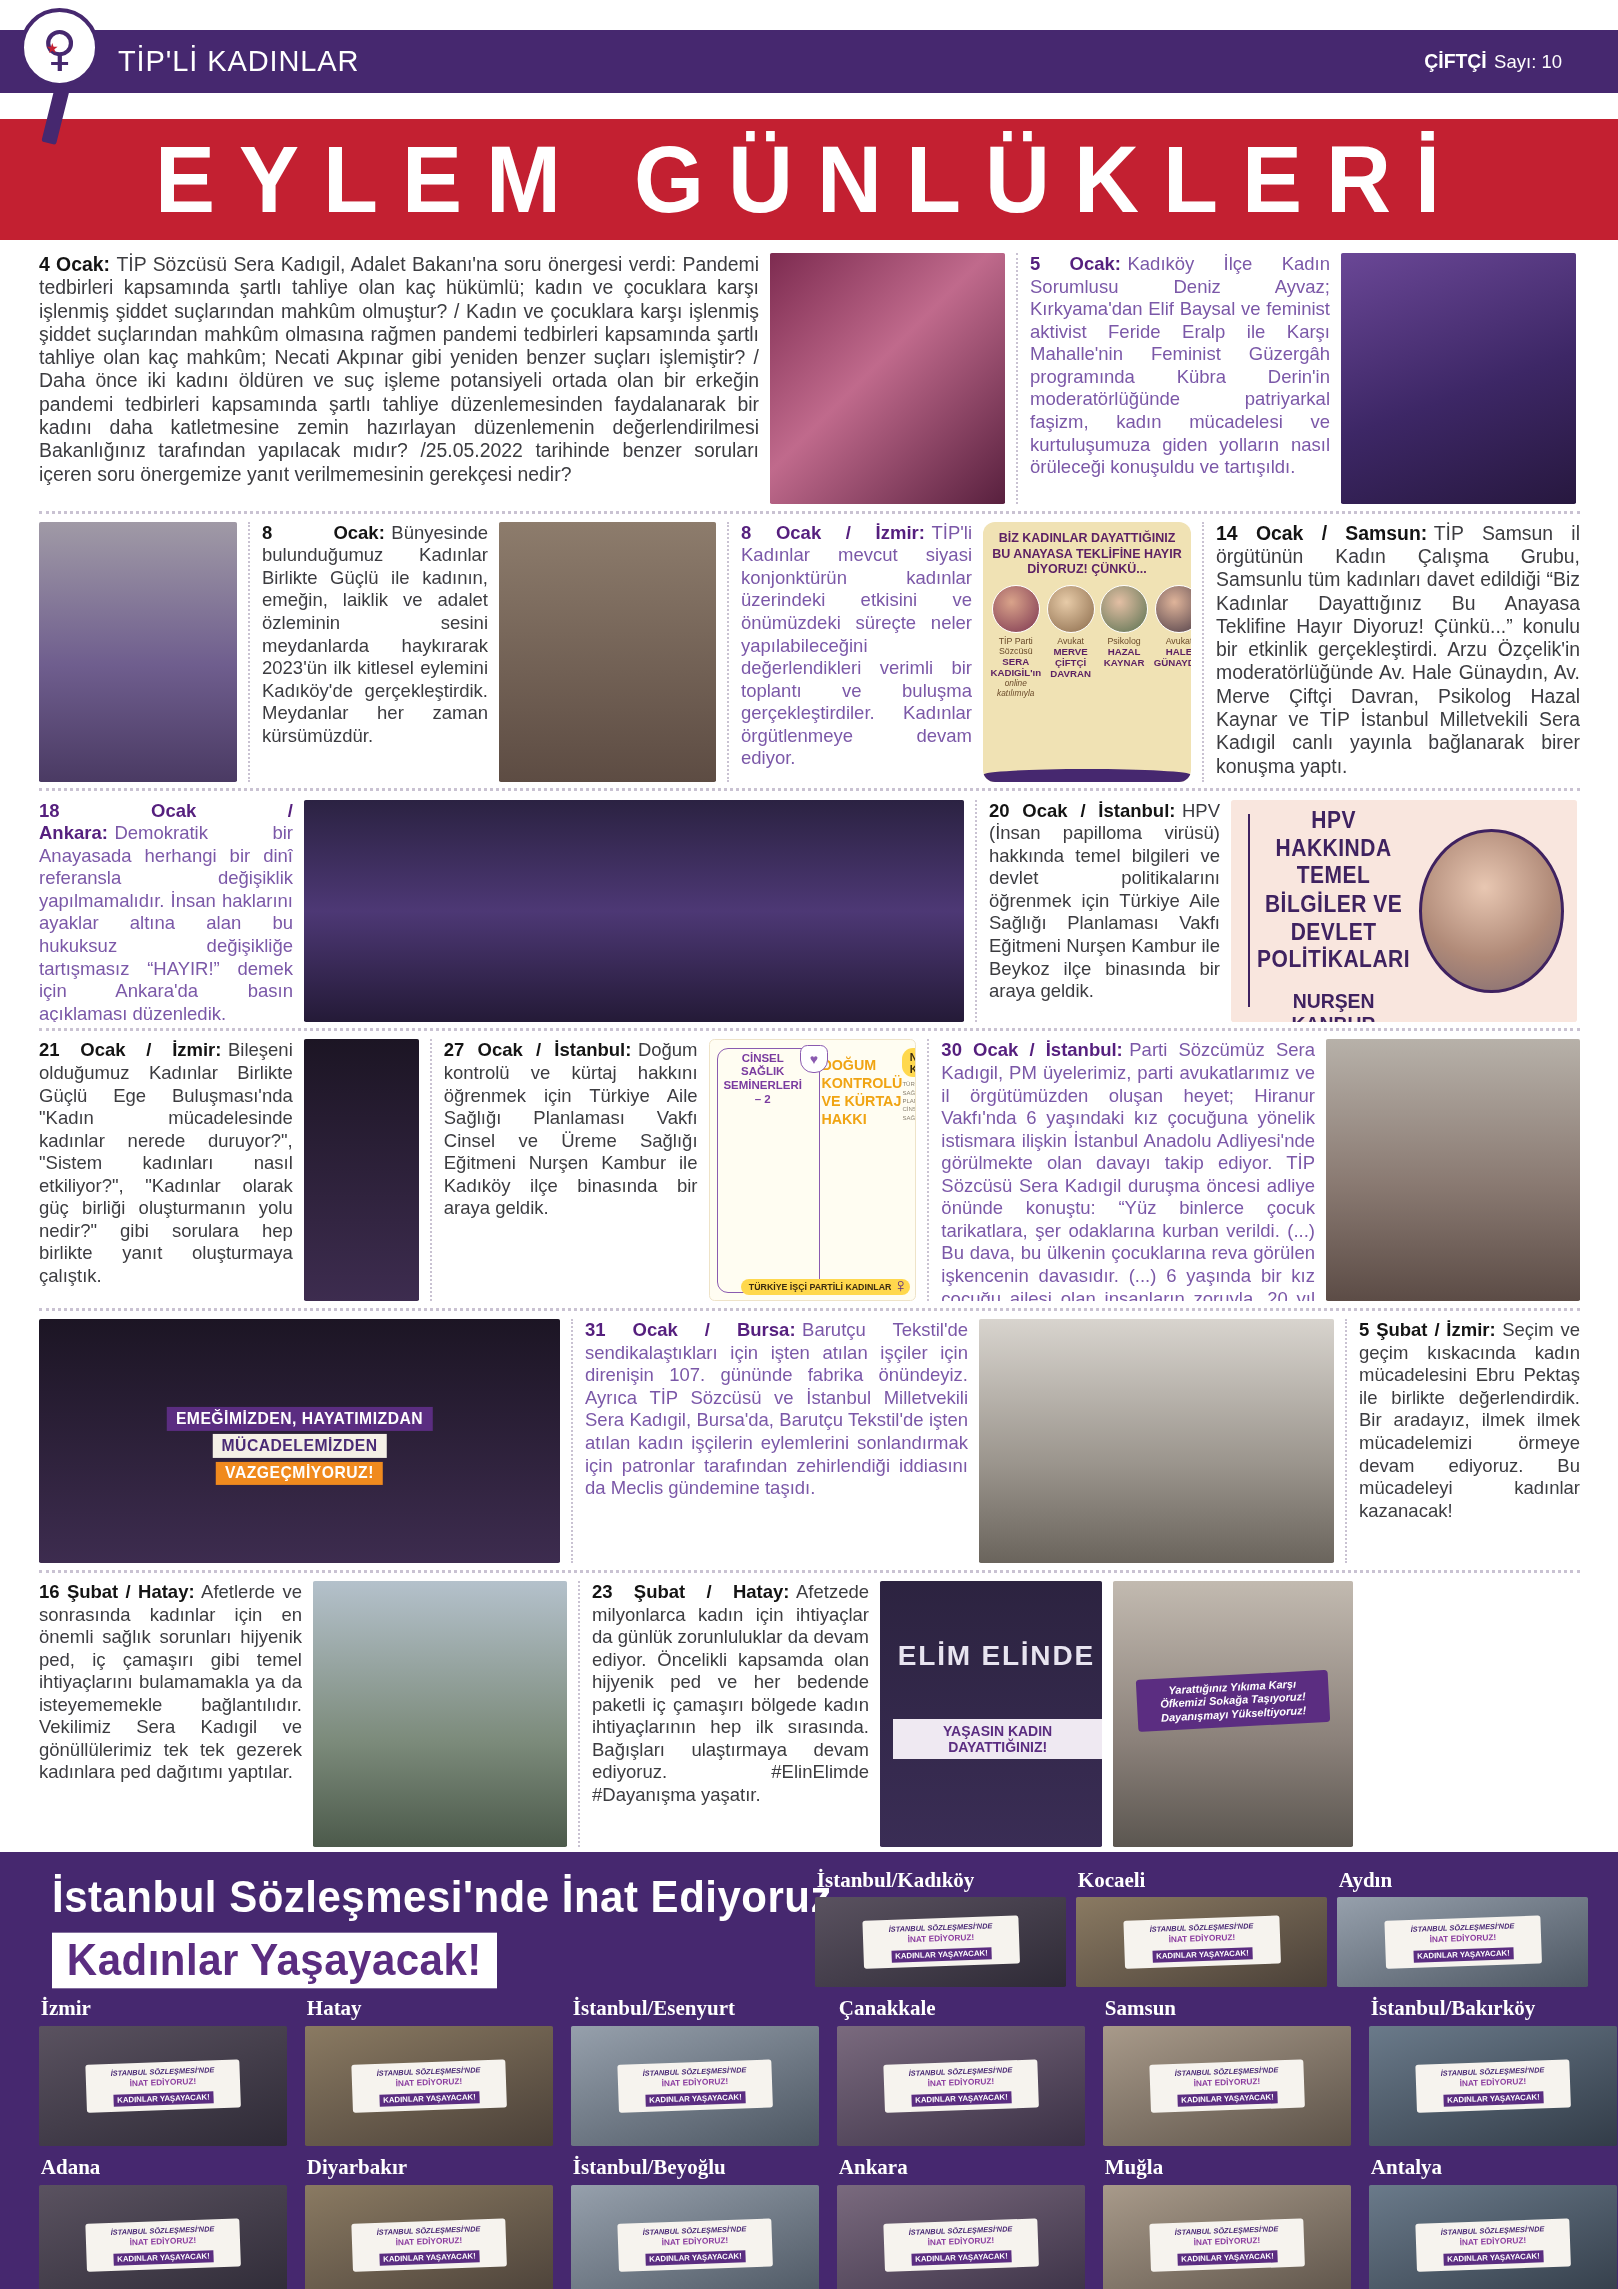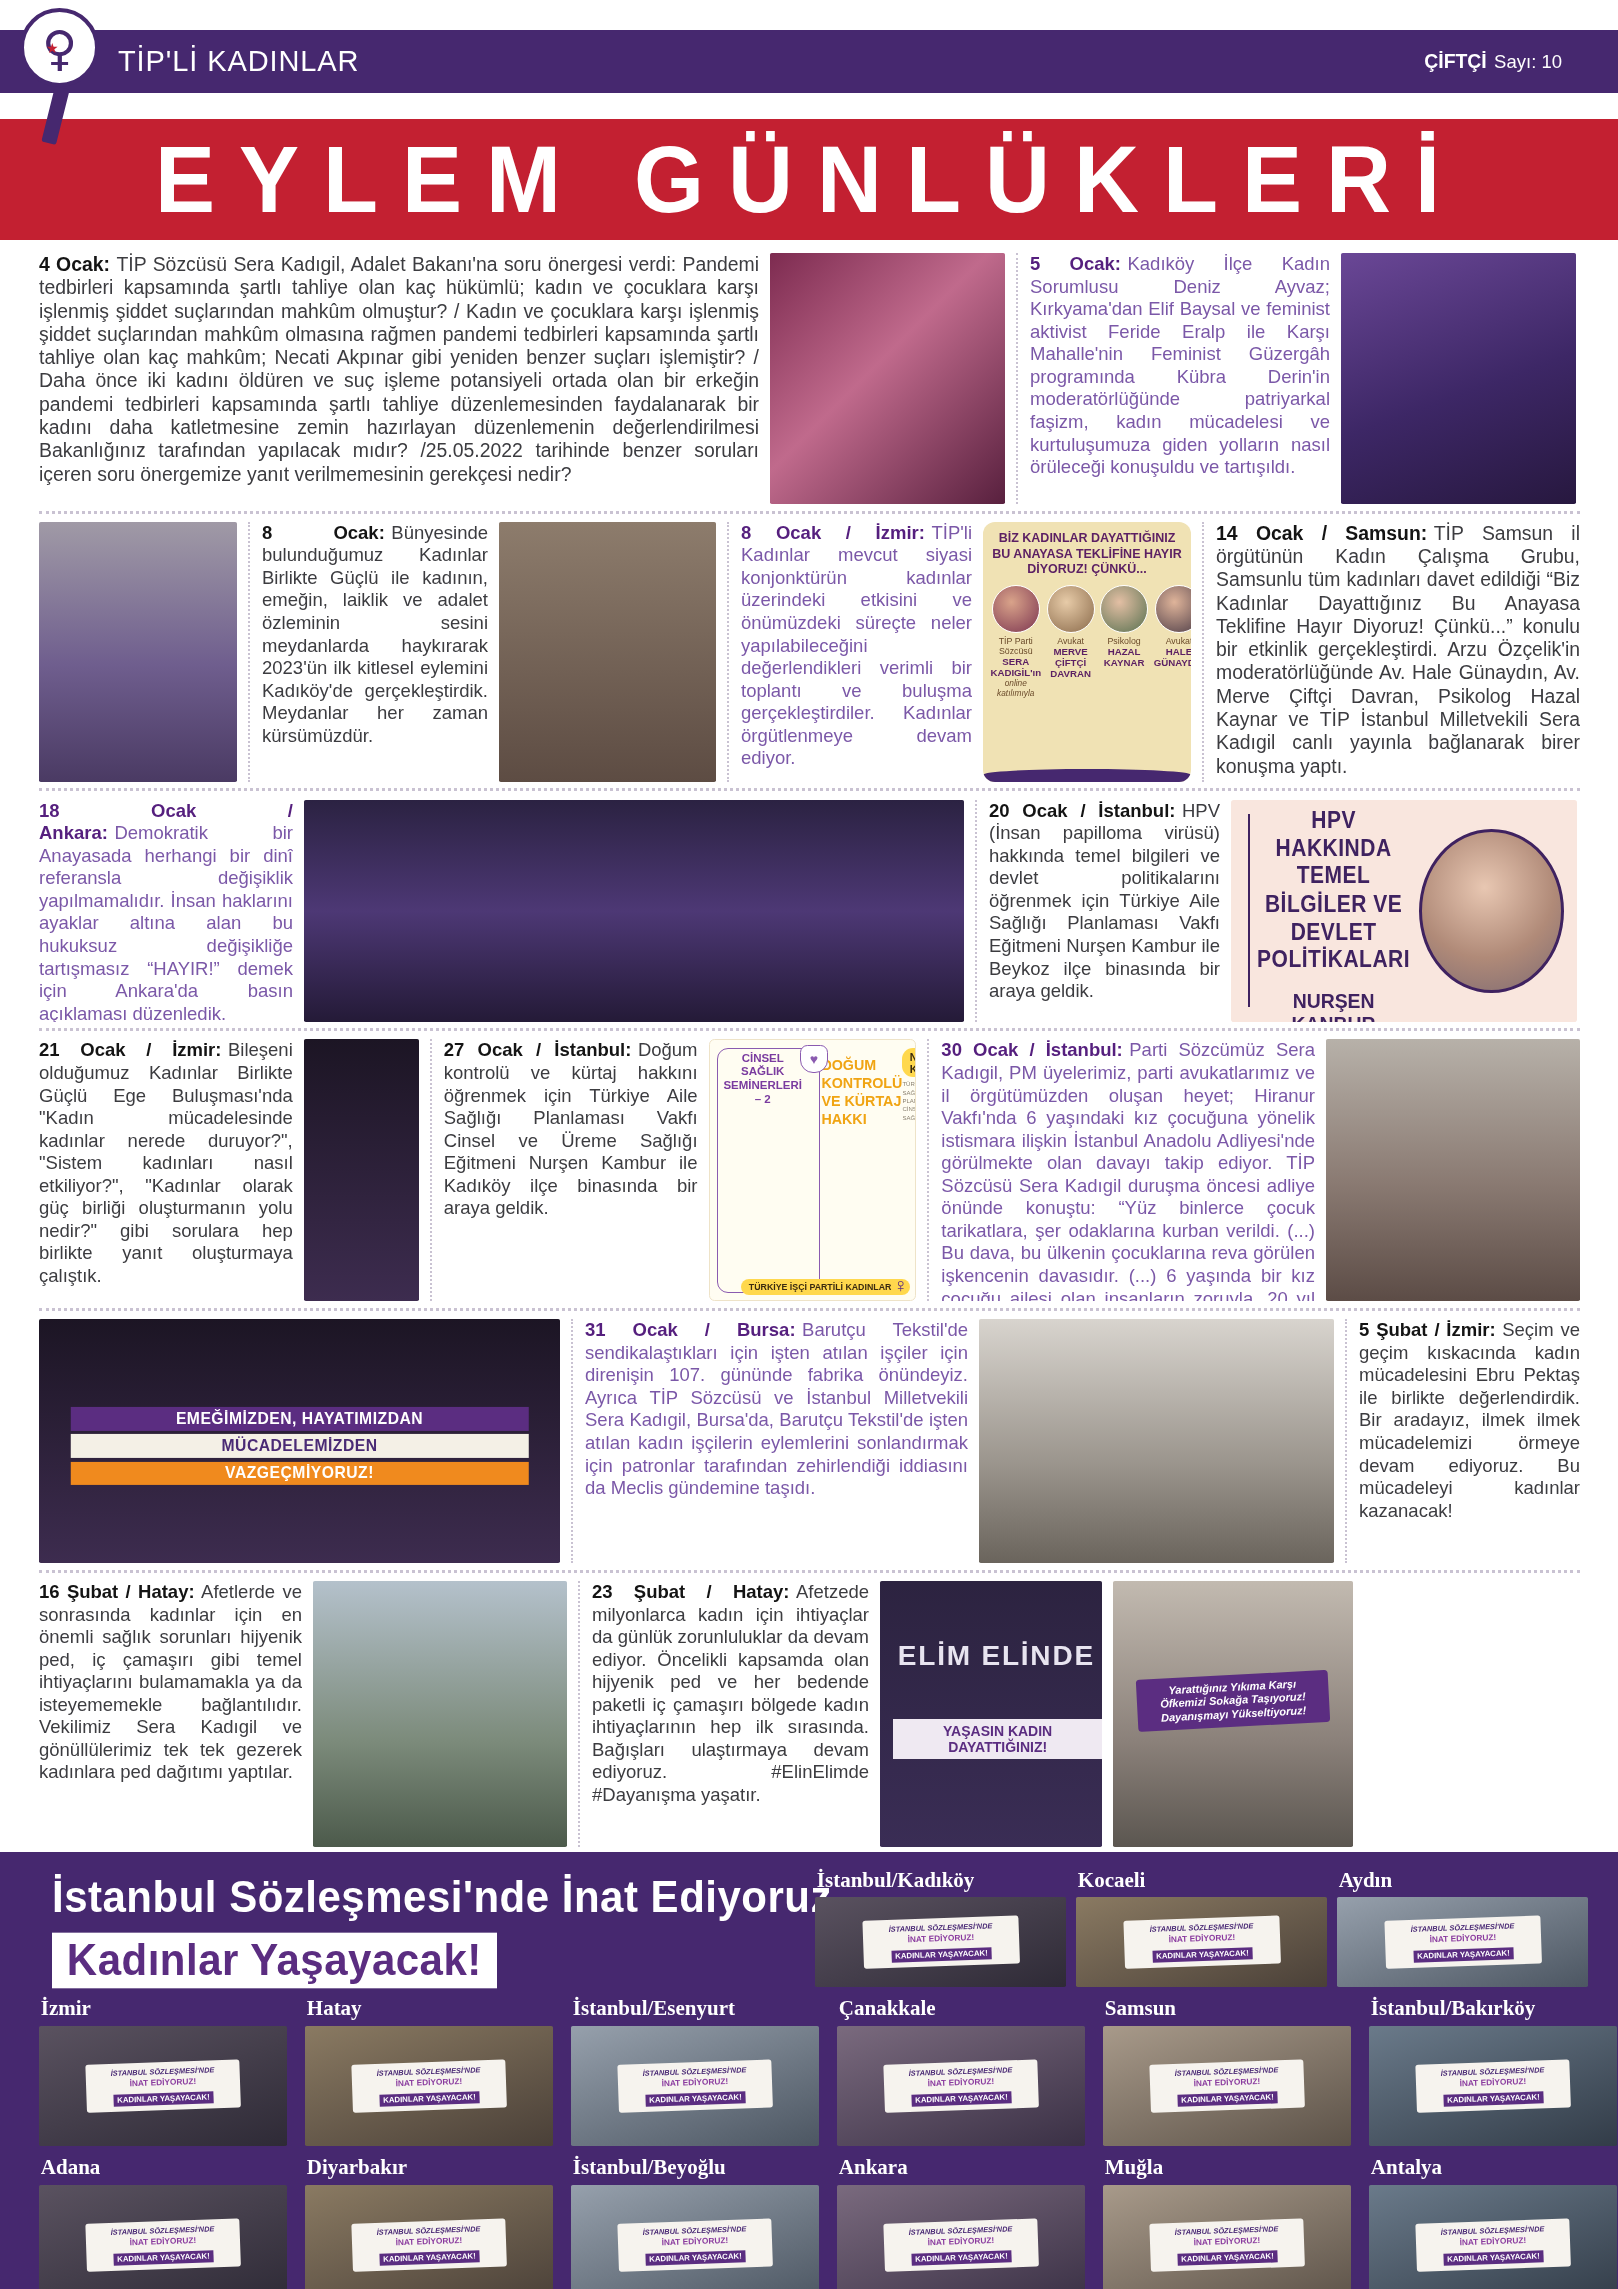--- a/index.html
+++ b/index.html
@@ -53,21 +53,21 @@
   .ph-crowd2{background:linear-gradient(180deg,#8d7c6c 0%,#5d4c43 100%)}
   .ph-night{background:linear-gradient(180deg,#2b2242 0%,#4d3875 50%,#241a37 100%)}
   .ph-dark{background:linear-gradient(180deg,#1c1524 0%,#3d2c4f 100%)}
   .ph-street{background:linear-gradient(180deg,#b7b1a9 0%,#8a7a72 55%,#5c4c46 100%)}
   .ph-meeting{background:linear-gradient(180deg,#d8d4ce 0%,#9a948c 60%,#6a645c 100%)}
   .ph-hatay{background:linear-gradient(180deg,#b4c1cb 0%,#7c8b7b 60%,#4c5a4b 100%)}
   .ph-mersin{background:linear-gradient(180deg,#c2bab0 0%,#8b817a 60%,#5b5650 100%)}
   .ph-elim{background:linear-gradient(180deg,#2c2340 0%,#3a2d55 100%)}
 
   .chipstack{position:absolute;left:50%;top:52%;transform:translate(-50%,-50%);display:flex;
-        flex-direction:column;gap:3.7px;width:88%}
+        flex-direction:column;gap:3.7px;align-items:center;width:88%}
   .chip{font-weight:800;text-align:center;padding:2.8px 9.2px;font-size:15.7px;letter-spacing:0.5px;white-space:nowrap}
   .chip1{background:#5b2d81;color:#fff}
   .chip2{background:#f4f0e6;color:#4a2a75}
   .chip3{background:#f08a1e;color:#fff}
   .elim-top{position:absolute;left:8%;top:22%;color:#e8e4f0;font-weight:800;font-size:28px;letter-spacing:1.8px}
   .elim-strip{position:absolute;left:6%;top:52%;background:#efe9f2;color:#5b2d81;font-weight:800;
         font-size:14px;padding:3.7px 9.2px;text-align:center}
   .mersin-chip{position:absolute;left:50%;top:45%;transform:translate(-50%,-50%) rotate(-3deg);
         background:#5b2d81;color:#fff;padding:5.5px 9.2px;text-align:center;border-radius:3.7px;width:80%}
   .mersin-chip div{font-size:11px;font-weight:bold;font-style:italic;line-height:1.25}

